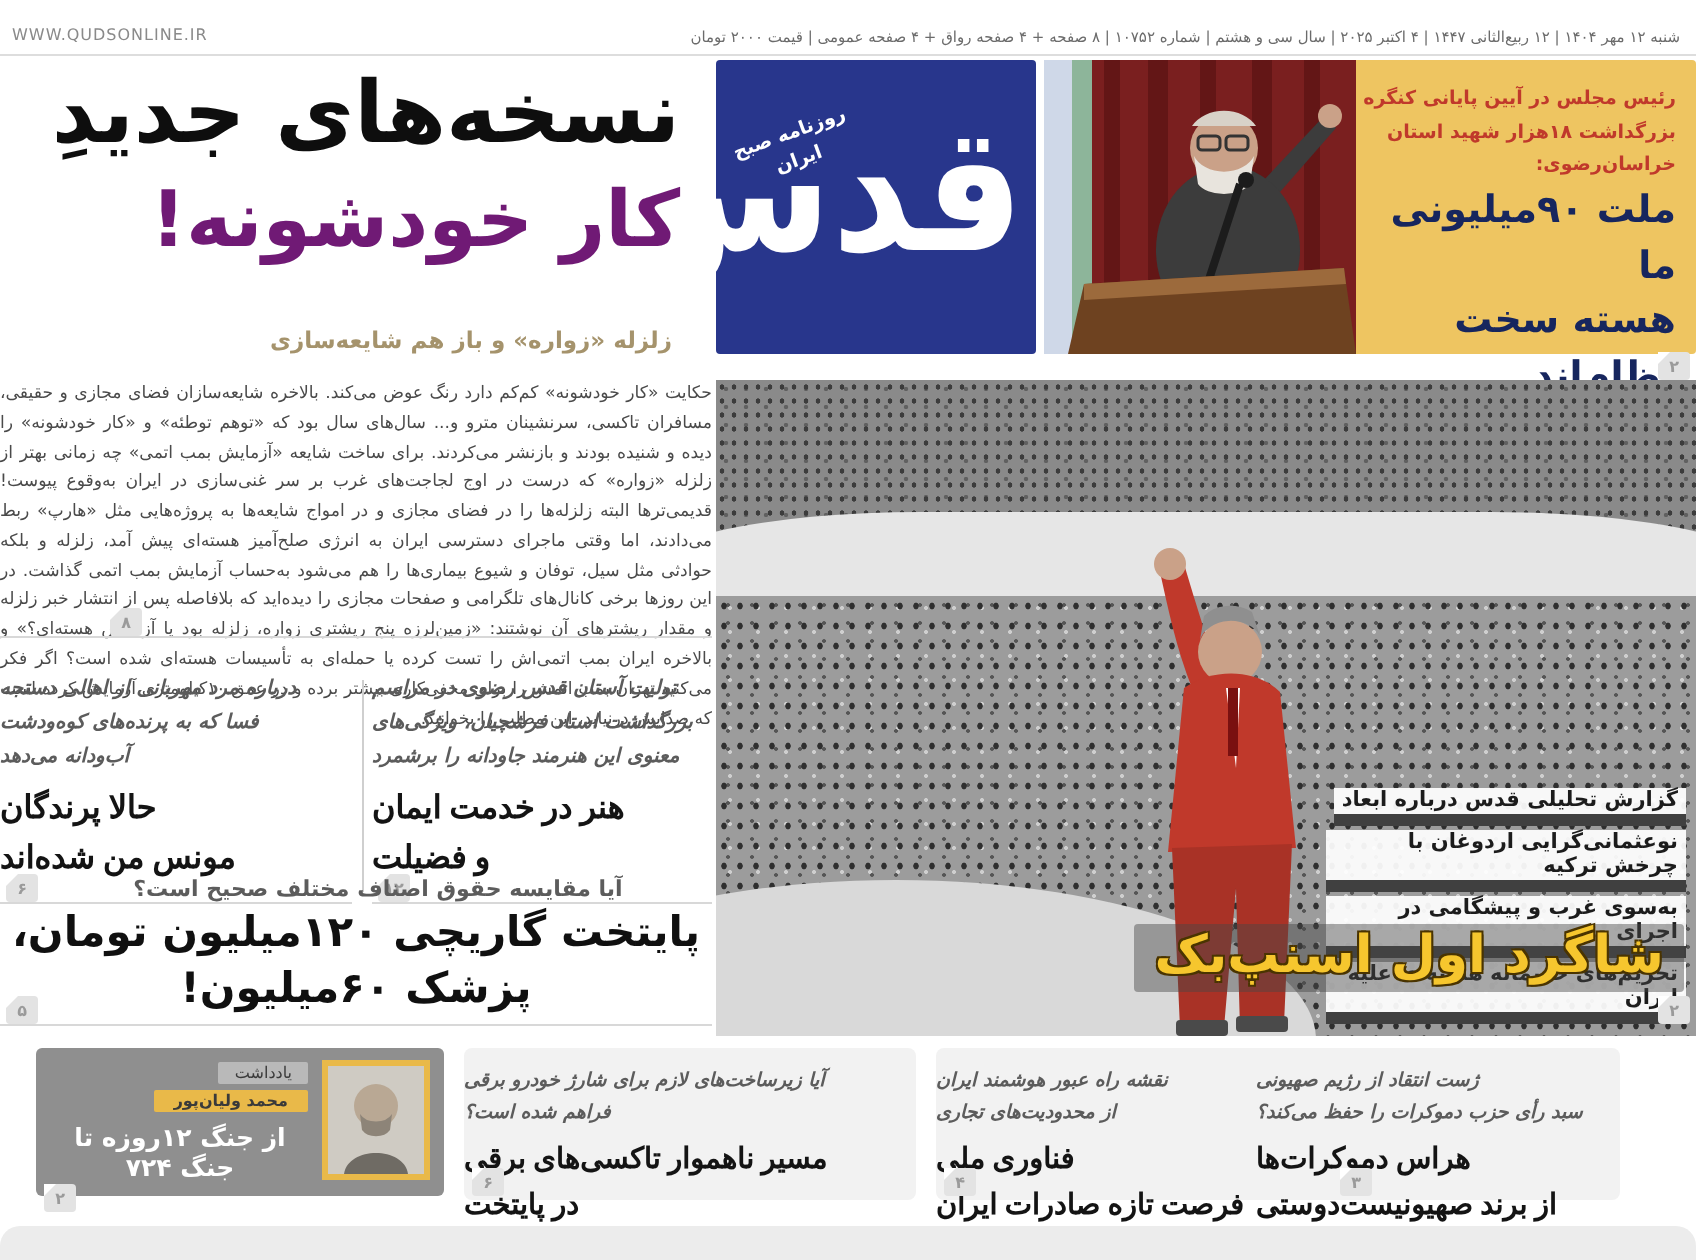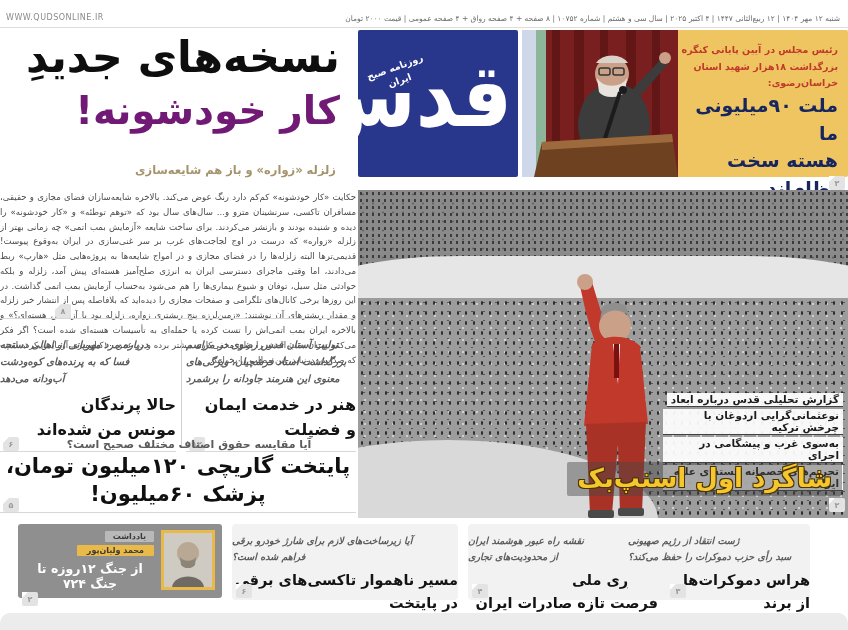--- a/index.html
+++ b/index.html
@@ -52,36 +52,36 @@
     background-image:radial-gradient(#3c3c3c 1px, transparent 1.3px), radial-gradient(#606060 1px, transparent 1.3px);
     background-size:6px 7px, 10px 9px; }
   .hall-band { position:absolute; left:-40px; top:66px; width:570px; height:64px; background:#e6e6e6; border-radius:50% / 100%; }
   .hall-crowd { position:absolute; left:0; top:108px; width:490px; height:220px;
     background-color:#9c9c9c;
     background-image:radial-gradient(#2f2f2f 1.2px, transparent 1.5px), radial-gradient(#555 1px, transparent 1.3px), radial-gradient(#cfcfcf 1px, transparent 1.2px);
     background-size:8px 10px, 12px 9px, 14px 12px; }
   .hall-floor { position:absolute; left:-120px; top:250px; width:420px; height:160px; background:#d9d9d9; border-radius:50%; }
 
   .anno { position:absolute; right:5px; top:198px; width:180px; text-align:right; }
-  .anno span { display:inline-block; background:rgba(255,255,255,.93); color:#1c1c1c; font-size:10.5px; font-weight:bold; padding:0 4px 1px; margin:1px 0; border-bottom:1px solid #404040; }
+  .anno span { display:inline-block; background:rgba(255,255,255,.93); color:#1c1c1c; font-size:10.5px; font-weight:bold; padding:0 4px 1px; margin:1px 0; border-bottom:6px solid #404040; }
   .caption { position:absolute; right:6px; top:272px; background:rgba(70,70,70,.45); padding:1px 10px 3px; border-radius:2px;
     color:#f6c62e; font-size:26px; font-weight:bold; text-shadow:1px 1px 0 #4a3400, -1px -1px 0 #4a3400, 1px -1px 0 #4a3400, -1px 1px 0 #4a3400;margin-left:27px; }
 
   
   .t-kicker { font-size:10px; color:#5c5c5c; font-weight:bold; line-height:1.7; text-align:left;font-style:italic; }
-  .t-head   { font-size:16px; color:#141414; font-weight:bold; line-height:1.55; text-align:right; margin-top:6px; }
+  .t-head   { font-size:16px; color:#141414; font-weight:bold; line-height:1.55; text-align:left; margin-top:6px;font-family:Liberation Serif, serif; }
   .vdiv { border-right:1px solid #cfcfcf; }
 
   .big-kicker { left:0; top:438px; width:356px; font-size:11px; color:#5c5c5c; font-weight:bold; text-align:center;padding-left:22px; }
   .big-head { left:0; top:452px; width:356px; font-size:21px; color:#101010; font-weight:bold; text-align:center; line-height:1.35; }
 
   
   .note-box { left:18px; top:524px; width:204px; height:74px; background:#8f8f8f; border-radius:3px; }
   .note-portrait { position:absolute; right:7px; top:6px; width:54px; height:60px; border:3px solid #e9b949; background:#d8d4cc; overflow:hidden; }
-  .note-label { position:absolute; right:68px; top:7px; background:#b9b9b9; color:#3a3a3a; font-size:8px; font-weight:bold; padding:1px 8px; border-radius:1px; }
+  .note-label { position:absolute; right:68px; top:7px; background:#b9b9b9; color:#3a3a3a; font-size:8px; font-weight:normal; padding:1px 8px; border-radius:1px; }
   .note-author { position:absolute; right:68px; top:21px; background:#e9b949; color:#3a3a3a; font-size:8px; font-weight:bold; padding:1px 10px; border-radius:1px; }
   .note-head { position:absolute; right:66px; top:37px; width:132px; color:#fff; font-size:12.5px; font-weight:bold; text-align:center; }
 
   .teaser-box { top:524px; height:76px; background:#f2f2f2; border-radius:4px; padding-top:9px; }
   .teaser-box .t-kicker { font-size:9.5px; }
   .teaser-box .t-head { font-size:14.5px; margin-top:4px; }
 
   .bottom-bar { left:0; top:613px; width:848px; height:17px; background:#ececec; border-radius:10px 10px 0 0; }
 </style>
 </head>

